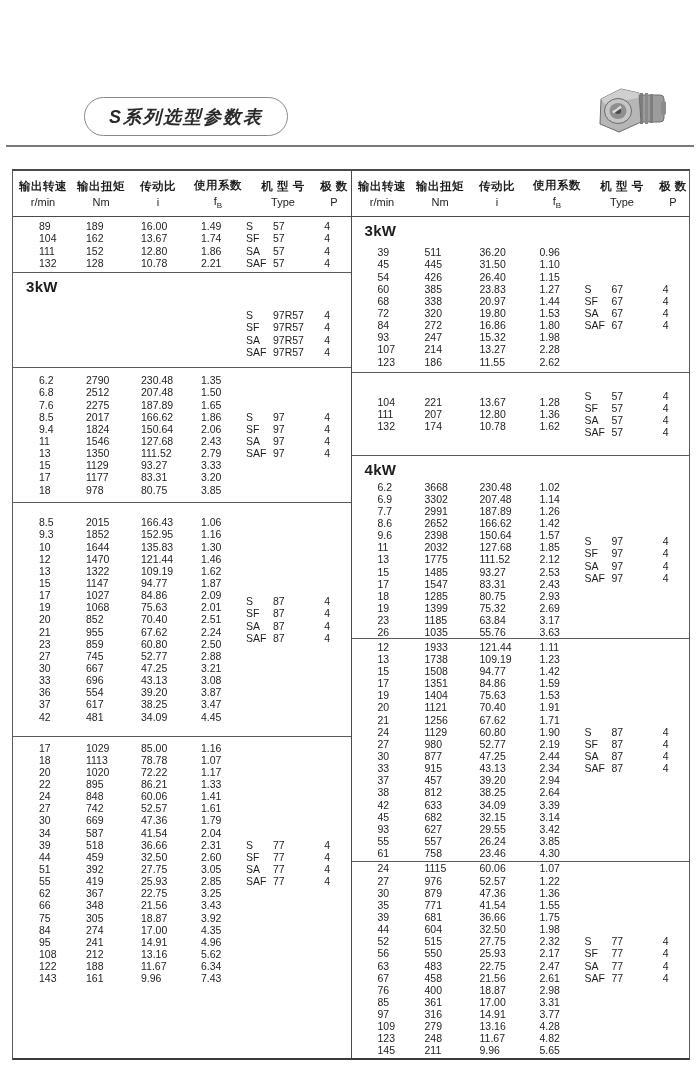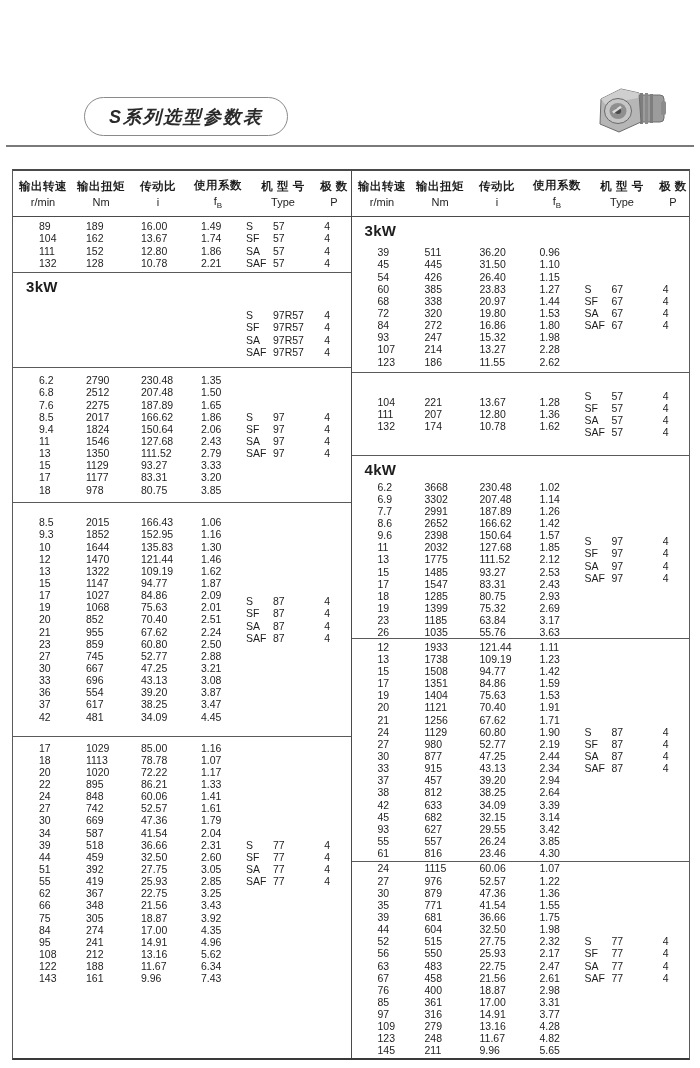--- a/index.html
+++ b/index.html
@@ -910,21 +910,21 @@
                   <span>3.42</span>
                 </div>
                 <div class="drow">
                   <span>55</span>
                   <span>557</span>
                   <span>26.24</span>
                   <span>3.85</span>
                 </div>
                 <div class="drow">
                   <span>61</span>
-                  <span>816</span>
+                  <span>758</span>
                   <span>23.46</span>
                   <span>4.30</span>
                 </div>
               </div>
               <div class="types">
                 <div class="trow">
                   <span class="tpre">S</span>
                   <span>87</span>
                   <span class="tpole">4</span>
                 </div>

